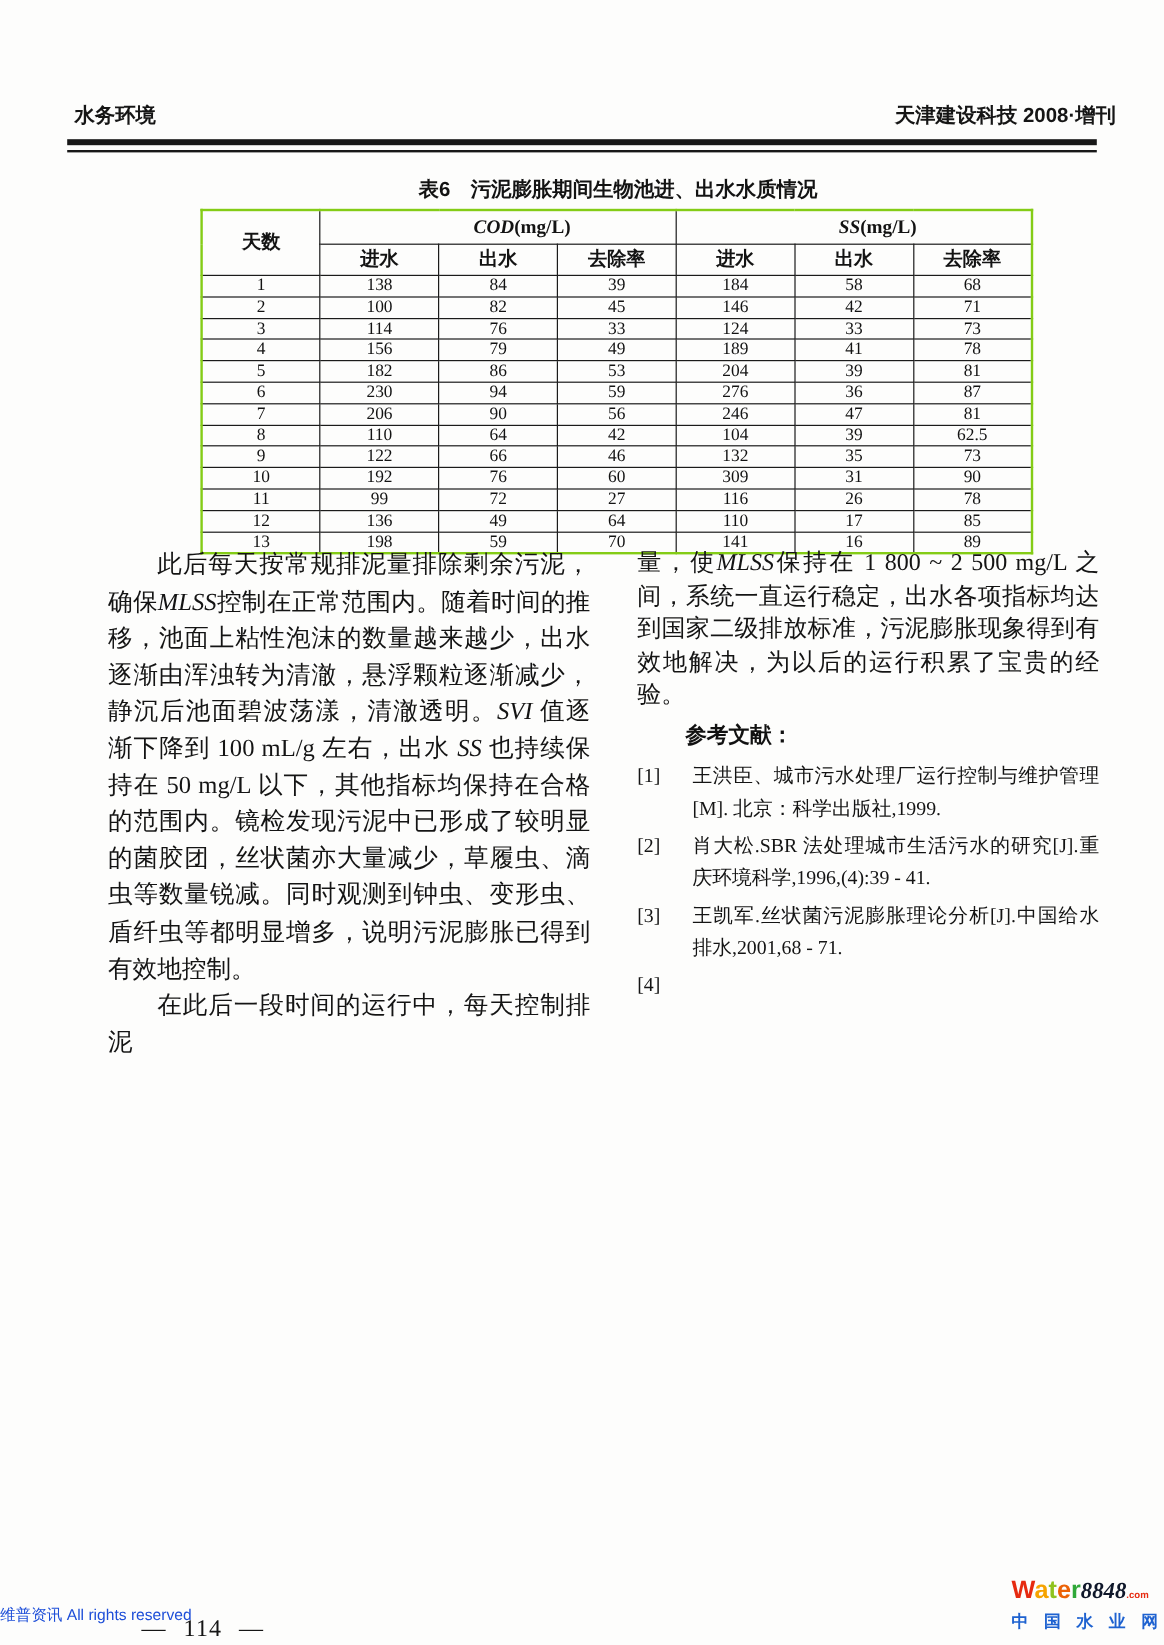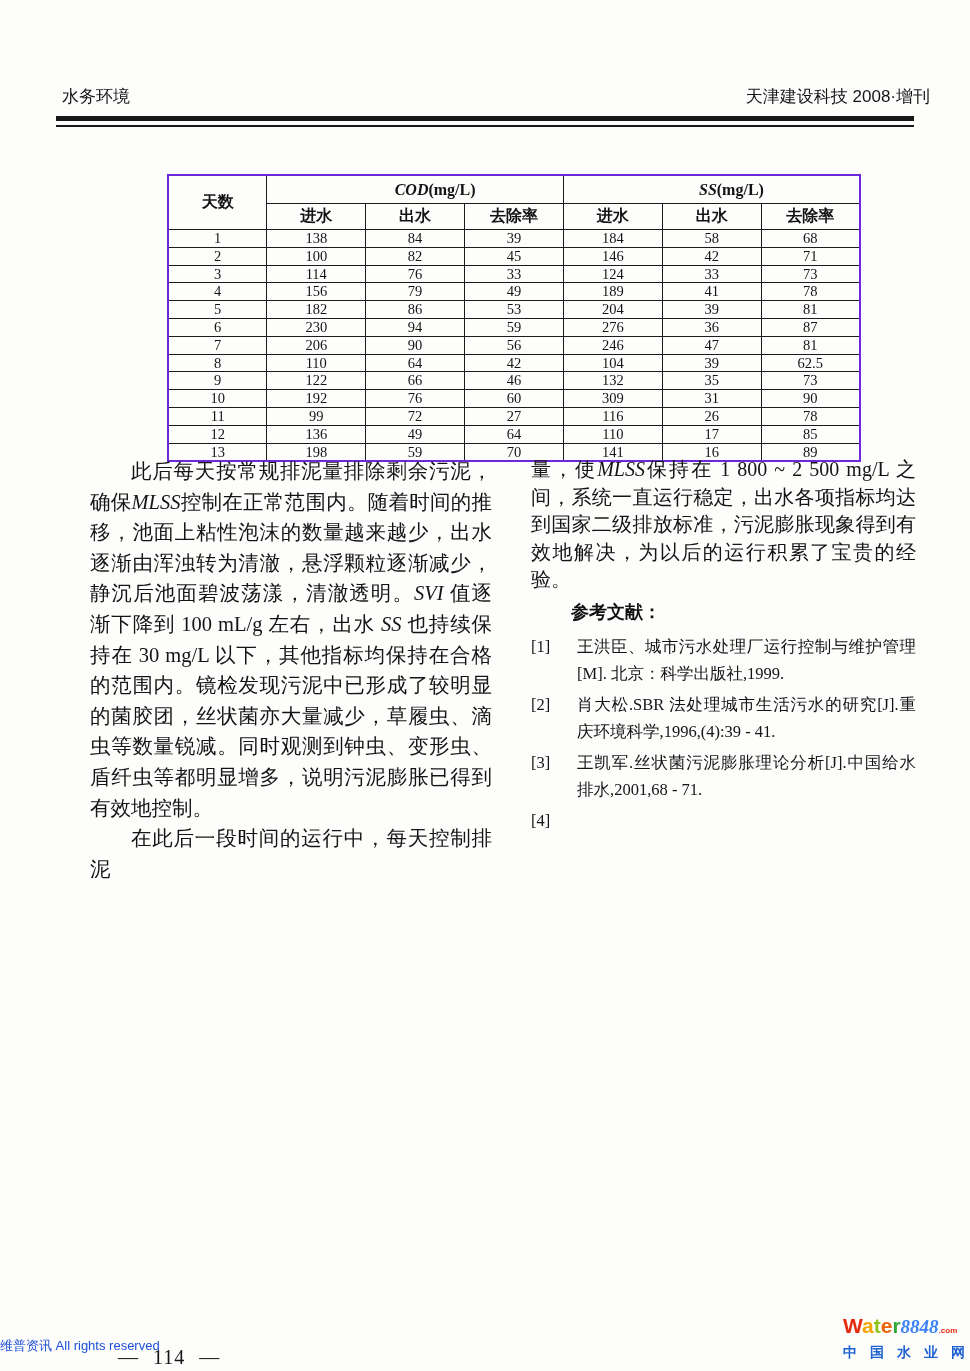--- a/index.html
+++ b/index.html
@@ -18,40 +18,40 @@
     font-family:"Liberation Serif","DejaVu Serif",serif;
     font-size:104px;font-weight:400;
     color:#c9c9c9;letter-spacing:2px;
     white-space:nowrap;user-select:none;
   }
   
   .runhead{
     position:absolute;top:85px;left:62px;width:868px;
     display:flex;justify-content:space-between;align-items:baseline;
     font-family:"Liberation Sans","DejaVu Sans",sans-serif;
-    font-weight:normal;font-size:17px;color:#151515;
+    font-weight:bold;font-size:17px;color:#151515;
   }
   .rule{position:absolute;top:116px;left:56px;width:858px;}
   .rule-thick{height:5px;background:#181818;}
   .rule-thin{height:2px;background:#181818;margin-top:4px;}
   
   .tbl-caption{
     position:absolute;top:146px;left:168px;width:694px;
     text-align:center;font-family:"Liberation Sans","DejaVu Sans",sans-serif;
     font-weight:bold;font-size:17px;color:#131313;
   }
   table.data{
     position:absolute;top:174px;left:167px;width:694px;
     border-collapse:collapse;table-layout:fixed;
     font-size:14.5px;color:#131313;
   }
   table.data th,table.data td{
     border:1px solid #1b1b1b;text-align:center;vertical-align:middle;padding:0;
   }
-  table.data{border:2px solid #6d28d9;}
+  table.data{border:2px solid #84cc16;}
   table.data thead th{font-weight:600;font-size:16px;}
   table.data thead tr:first-child th{height:27px;}
   table.data thead tr:last-child th{height:25px;}
   table.data tbody td{height:16.8px;line-height:16.8px;font-size:14.5px;}
   .unit-abbr{font-style:italic;font-weight:600;margin-left:40px;}
   
   .col{position:absolute;text-align:justify;color:#141414;}
   .col-left{top:456px;left:90px;width:402px;font-size:20.5px;line-height:30.6px;}
   .col-right{top:456px;left:531px;width:385px;font-size:20px;line-height:27.6px;}
   .col p{margin:0;}
@@ -77,21 +77,21 @@
   }
   
   .logo{position:absolute;top:1315px;left:843px;width:122px;}
   .logo-top{white-space:nowrap;line-height:22px;}
   .logo-word span{
     font-family:"Liberation Sans","DejaVu Sans",sans-serif;
     font-weight:bold;font-size:21px;
   }
   .logo-8848{
     font-family:"Liberation Serif","DejaVu Serif",serif;
-    font-style:italic;font-weight:bold;font-size:19px;color:#3b82f6;text-align:center;
+    font-style:italic;font-weight:bold;font-size:19px;color:#0f172a;text-align:center;
   }
   .logo-com{
     font-family:"Liberation Sans","DejaVu Sans",sans-serif;
     font-size:8px;font-weight:bold;color:#e62a10;vertical-align:baseline;
   }
   .logo-sub{
     margin-top:2px;
     font-family:"Liberation Sans","DejaVu Sans",sans-serif;
     font-weight:bold;font-size:14px;color:#1e62d0;
     display:flex;justify-content:space-between;
@@ -106,20 +106,21 @@
   <div class="runhead">
     <span>水务环境</span>
     <span>天津建设科技 2008·增刊</span>
   </div>
 
   <div class="rule">
     <div class="rule-thick"></div>
     <div class="rule-thin"></div>
   </div>
 
+  <div class="tbl-caption">表6　污泥膨胀期间生物池进、出水水质情况</div>
 
   <table class="data">
     <thead>
       <tr>
         <th rowspan="2">天数</th>
         <th colspan="3"><span class="unit-abbr">COD</span><span>(mg/L)</span></th>
         <th colspan="3"><span class="unit-abbr">SS</span><span>(mg/L)</span></th>
       </tr>
       <tr id="subheader-row">
           <th>进水</th>
@@ -245,21 +246,21 @@
           <td>59</td>
           <td>70</td>
           <td>141</td>
           <td>16</td>
           <td>89</td>
         </tr>
       </tbody>
   </table>
 
   <div class="col col-left">
-    <p class="indent"><span>此后每天按常规排泥量排除剩余污泥，确保</span><em>MLSS</em><span>控制在正常范围内。随着时间的推移，池面上粘性泡沫的数量越来越少，出水逐渐由浑浊转为清澈，悬浮颗粒逐渐减少，静沉后池面碧波荡漾，清澈透明。</span><em>SVI</em><span> 值逐渐下降到 100 mL/g 左右，出水 </span><em>SS</em><span> 也持续保持在 30 mg/L 以下，其他指标均保持在合格的范围内。镜检发现污泥中已形成了较明显的菌胶团，丝状菌亦大量减少，草履虫、滴虫等数量锐减。同时观测到钟虫、变形虫、盾纤虫等都明显增多，说明污泥膨胀已得到有效地控制。</span></p>
+    <p class="indent"><span>此后每天按常规排泥量排除剩余污泥，确保</span><em>MLSS</em><span>控制在正常范围内。随着时间的推移，池面上粘性泡沫的数量越来越少，出水逐渐由浑浊转为清澈，悬浮颗粒逐渐减少，静沉后池面碧波荡漾，清澈透明。</span><em>SVI</em><span> 值逐渐下降到 100 mL/g 左右，出水 </span><em>SS</em><span> 也持续保持在 50 mg/L 以下，其他指标均保持在合格的范围内。镜检发现污泥中已形成了较明显的菌胶团，丝状菌亦大量减少，草履虫、滴虫等数量锐减。同时观测到钟虫、变形虫、盾纤虫等都明显增多，说明污泥膨胀已得到有效地控制。</span></p>
     <p class="indent"><span>在此后一段时间的运行中，每天控制排泥</span></p>
   </div>
 
   <div class="col col-right">
     <p><span>量，使</span><em>MLSS</em><span>保持在 1 800 ~ 2 500 mg/L 之间，系统一直运行稳定，出水各项指标均达到国家二级排放标准，污泥膨胀现象得到有效地解决，为以后的运行积累了宝贵的经验。</span></p>
     <div class="ref-head">参考文献：</div>
     <ol class="refs" id="ref-list">
         <li class="ref-item"><span class="ref-no">[1]</span><span>王洪臣、城市污水处理厂运行控制与维护管理[M]. 北京：科学出版社,1999.</span></li>
         <li class="ref-item"><span class="ref-no">[2]</span><span>肖大松.SBR 法处理城市生活污水的研究[J].重庆环境科学,1996,(4):39 - 41.</span></li>
         <li class="ref-item"><span class="ref-no">[3]</span><span>王凯军.丝状菌污泥膨胀理论分析[J].中国给水排水,2001,68 - 71.</span></li>

